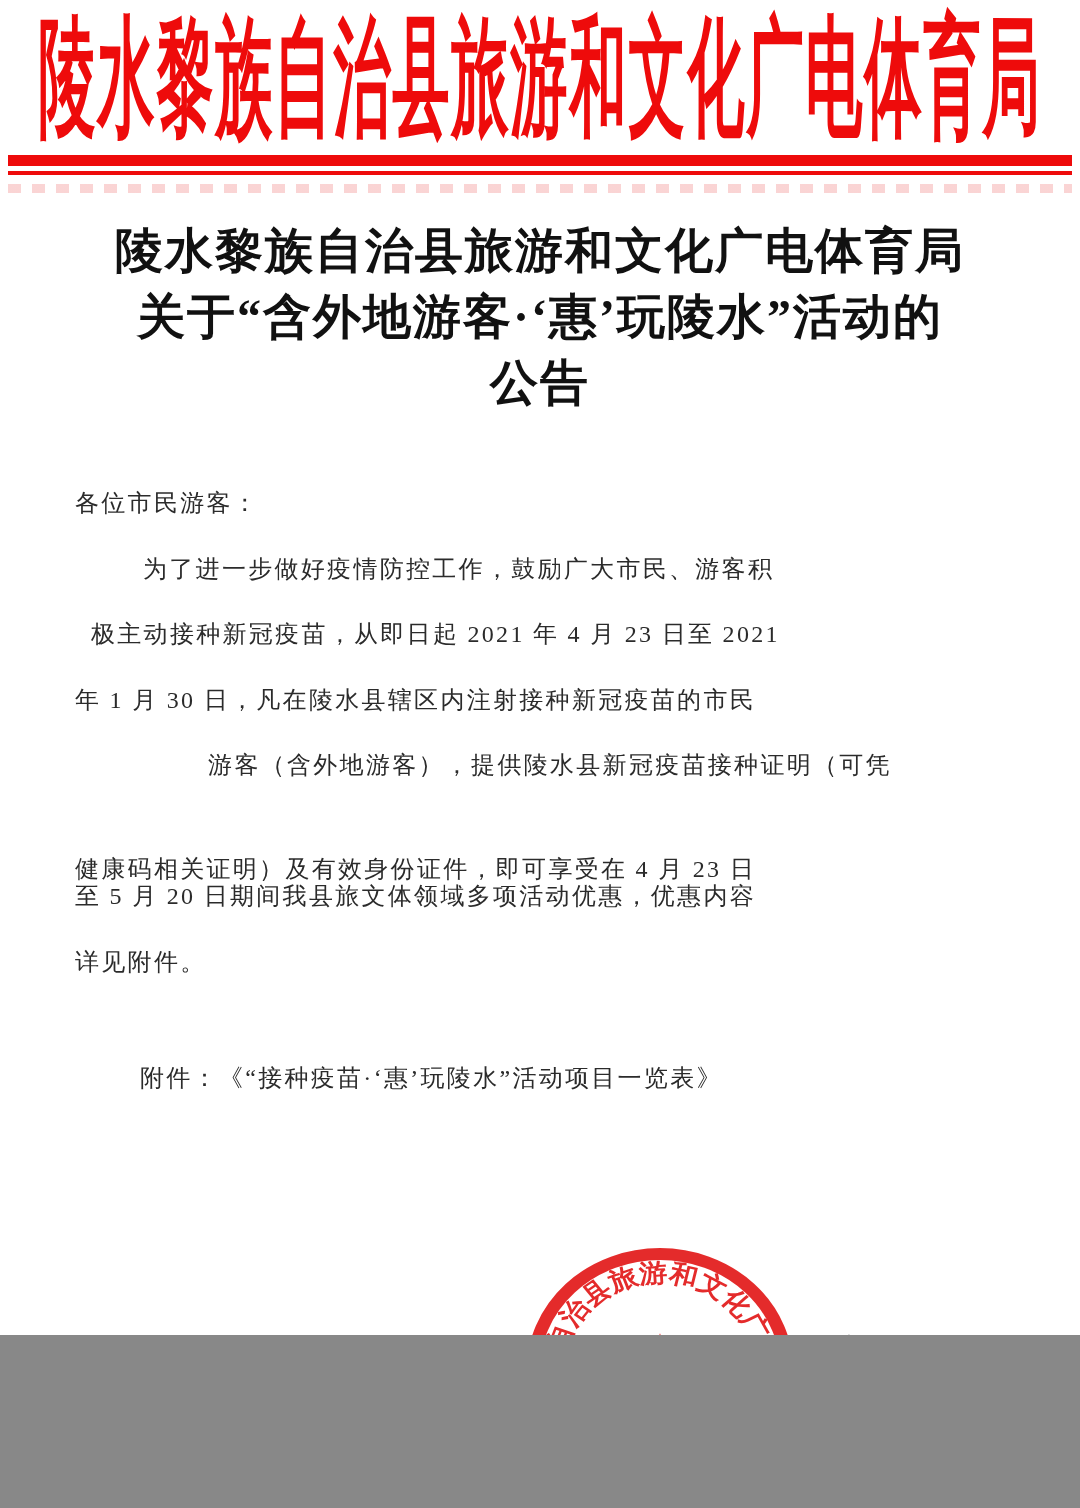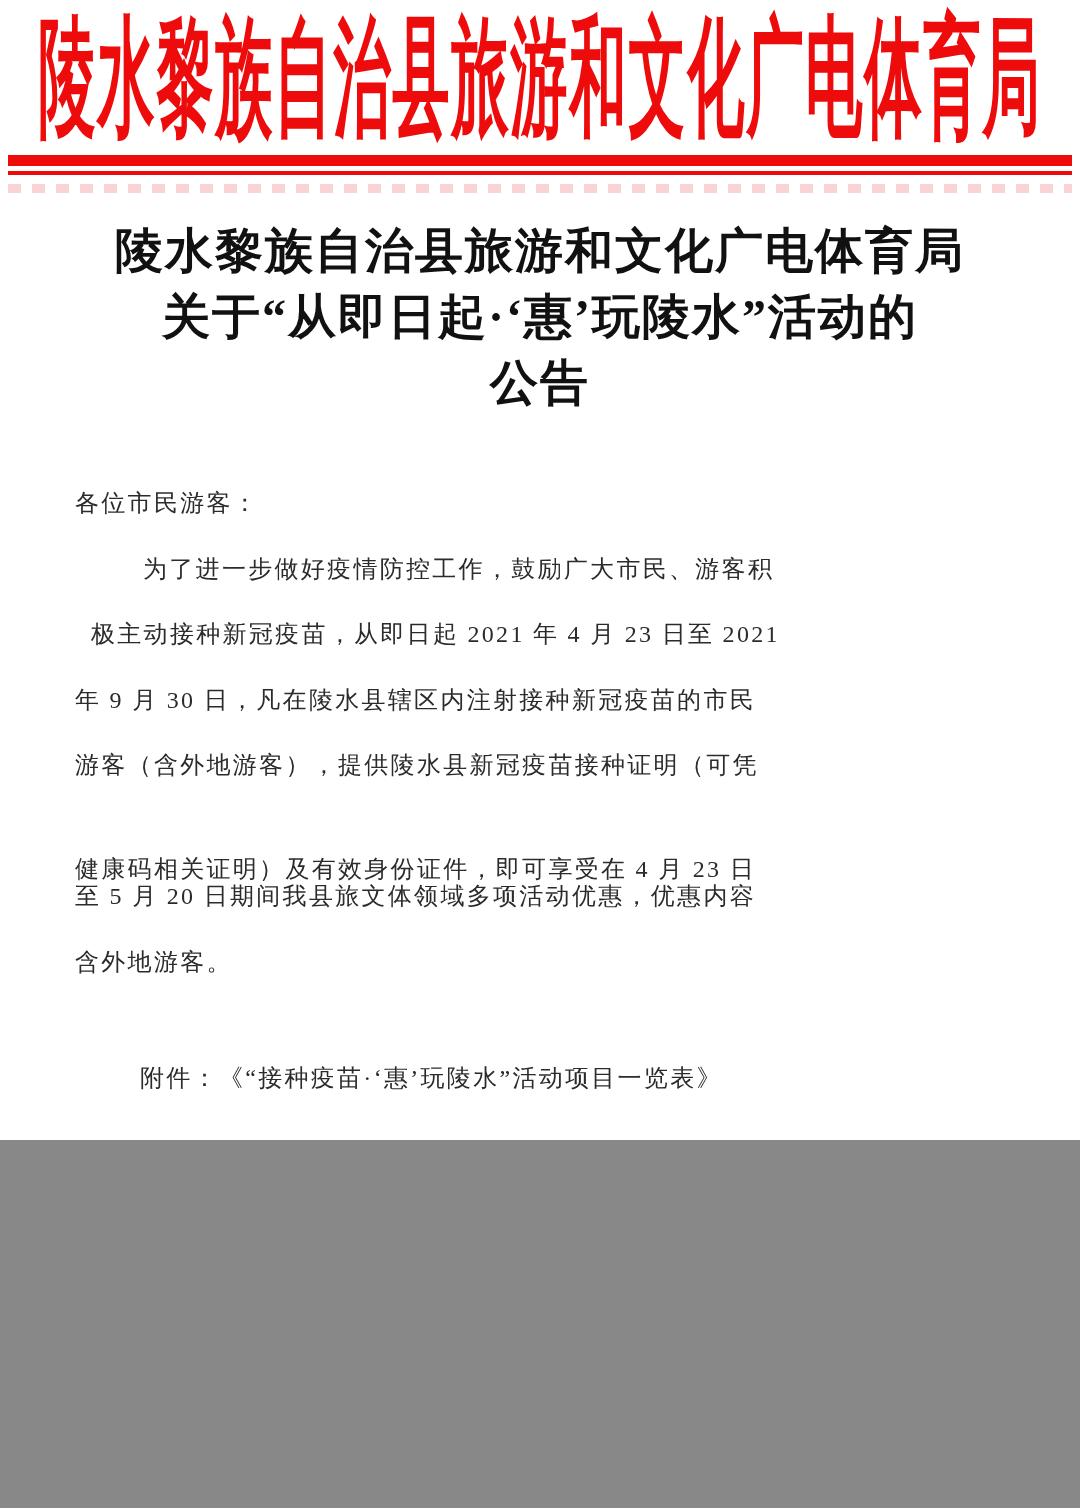--- a/index.html
+++ b/index.html
@@ -1,18 +1,18 @@
 <!DOCTYPE html>
 <html><head>
 <meta charset="utf-8">
 <style>
   html,body{margin:0;padding:0;background:#888;}
   #page{
     position:relative;
-    width:1080px;height:1140px;
+    width:1080px;height:1335px;
     background:#ffffff;
     overflow:hidden;
     font-family:"Liberation Serif","DejaVu Serif",serif;
   }
   
   #banner{
     position:absolute;top:10px;left:0;width:1080px;
     text-align:center;
     font-family:"Liberation Sans","DejaVu Sans",sans-serif;
     font-weight:900;
@@ -78,32 +78,32 @@
 
 <div id="page">
 
   <div id="banner">陵水黎族自治县旅游和文化广电体育局</div>
   <div class="rule" id="rule-thick"></div>
   <div class="rule" id="rule-thin"></div>
   <div class="rule" id="rule-ghost"></div>
 
   <div id="doc-title">
     <div>陵水黎族自治县旅游和文化广电体育局</div>
-    <div>关于“从即日起·‘惠’玩陵水”活动的</div>
+    <div>关于“含外地游客·‘惠’玩陵水”活动的</div>
     <div>公告</div>
   </div>
 
   <div class="bodyline" style="top:487px;">各位市民游客：</div>
   <div class="bodyline indent" style="top:553px;">为了进一步做好疫情防控工作，鼓励广大市民、游客积</div>
   <div class="bodyline" style="top:618px;margin-left:16px;">极主动接种新冠疫苗，从即日起 2021 年 4 月 23 日至 2021</div>
-  <div class="bodyline" style="top:684px;">年 9 月 30 日，凡在陵水县辖区内注射接种新冠疫苗的市民</div>
-  <div class="bodyline" style="top:749px;">游客（含外地游客），提供陵水县新冠疫苗接种证明（可凭</div>
+  <div class="bodyline" style="top:684px;">年 1 月 30 日，凡在陵水县辖区内注射接种新冠疫苗的市民</div>
+  <div class="bodyline" style="top:749px;text-align:center;">游客（含外地游客），提供陵水县新冠疫苗接种证明（可凭</div>
   <div class="bodyline" style="top:815px;margin-top:38px;">健康码相关证明）及有效身份证件，即可享受在 4 月 23 日</div>
   <div class="bodyline" style="top:880px;">至 5 月 20 日期间我县旅文体领域多项活动优惠，优惠内容</div>
-  <div class="bodyline" style="top:946px;">含外地游客。</div>
+  <div class="bodyline" style="top:946px;">详见附件。</div>
 
   <div class="bodyline" style="top:1062px;left:140px;">附件：《“接种疫苗·‘惠’玩陵水”活动项目一览表》</div>
 
   <div id="sig-org">陵水黎族自治县旅游和文化广电体育局</div>
   <div id="sig-date">2021 年 4 月 23 日</div>
 
   <svg id="seal" viewBox="0 0 280 280" preserveAspectRatio="none">
     <circle cx="140" cy="140" r="127" fill="none" stroke="#e21b1b" stroke-width="13"></circle>
     <polygon fill="#e21b1b" points="140,99 150.6,131.4 184.7,131.5 157.1,151.6 167.6,184 140,164 112.4,184 122.9,151.6 95.3,131.5 129.4,131.4"></polygon>
     <defs>

